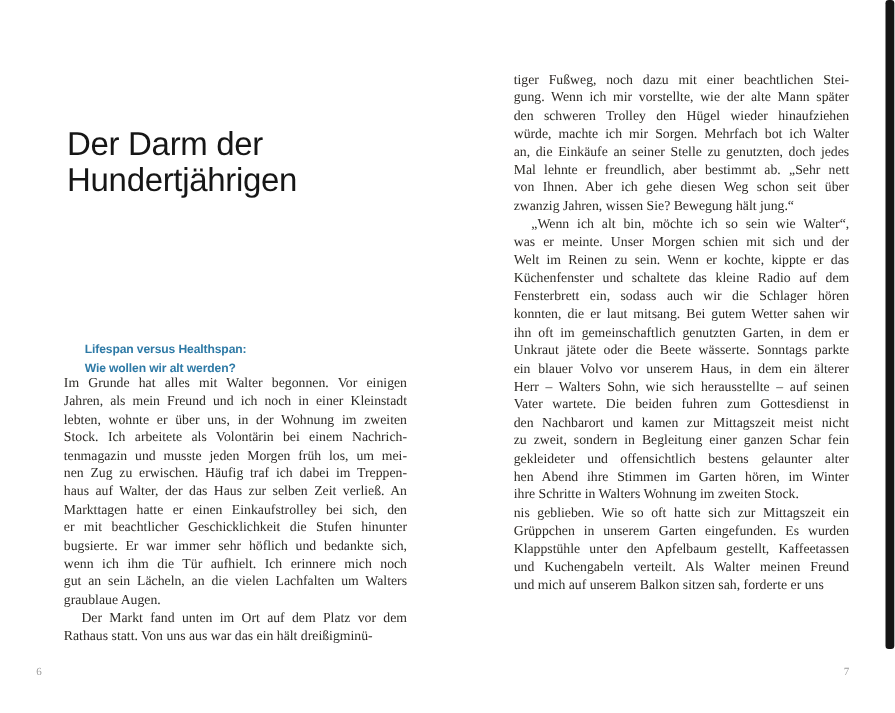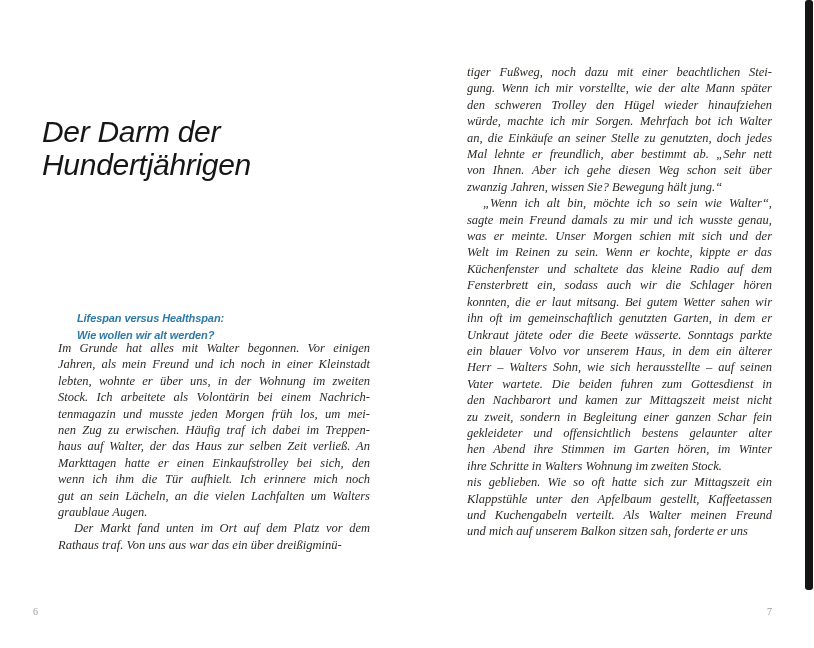--- a/index.html
+++ b/index.html
@@ -1,32 +1,32 @@
 <!DOCTYPE html>
 <html style="--background: #ffffff; --title-text: #161616; --heading-accent: #2e7aa6; --body-text: #2d2a26; --page-number: #9b9b9b; --scrollbar: #151515;"><head>
 <meta charset="utf-8">
 <style>
   html,body{margin:0;padding:0;background:#fff;}
   .screen{position:relative;width:814px;height:648px;background:var(--background,#fff);overflow:hidden;
           font-family:"Liberation Serif",serif;}
   
-  .chapter-title{position:absolute;left:42px;top:115px;width:314px;margin:0;
+  .chapter-title{position:absolute;left:61px;top:115px;width:314px;margin:0;
     font-family:"Liberation Sans",sans-serif;font-weight:400;font-size:30px;line-height:33px;
     letter-spacing:-0.3px;color:var(--title-text,#161616);}
   
   .section-heading{position:absolute;left:58px;top:310px;width:314px;margin:0;padding-left:19px;box-sizing:border-box;
     font-family:"Liberation Sans",sans-serif;font-weight:700;font-size:11px;line-height:17px;
     letter-spacing:-0.1px;color:var(--heading-accent,#2e7aa6);}
   
   .body-text{position:absolute;font-size:12.5px;line-height:16.4px;color:var(--body-text,#2d2a26);}
   .body-left{left:58px;top:340px;width:312px;}
   .body-right{left:467px;top:64px;width:305px;}
   .para{margin:0;}
   
-  .tl{white-space:nowrap;text-align:justify;text-align-last:justify;font-style:italic;}
+  .tl{white-space:nowrap;text-align:justify;text-align-last:justify;}
   .tl.noj{text-align-last:left;}
   .tl.ind{padding-left:16px;}
   
   .page-number{position:absolute;top:606px;font-size:10px;line-height:12px;
     color:var(--page-number,#9b9b9b);font-family:"Liberation Serif",serif;}
   .pn-left{left:33px;}
   .pn-right{left:467px;width:305px;text-align:right;}
   
   .scrollbar{position:absolute;top:0;right:0;width:9px;height:648px;background:transparent;}
   .scrollbar-thumb{position:absolute;top:0;right:1px;width:8px;height:590px;
@@ -49,65 +49,67 @@
     <div class="body-text body-left">
         <div class="para">
           <div class="tl">Im Grunde hat alles mit Walter begonnen. Vor einigen</div>
           <div class="tl">Jahren, als mein Freund und ich noch in einer Kleinstadt</div>
           <div class="tl">lebten, wohnte er über uns, in der Wohnung im zweiten</div>
           <div class="tl">Stock. Ich arbeitete als Volontärin bei einem Nachrich-</div>
           <div class="tl">tenmagazin und musste jeden Morgen früh los, um mei-</div>
           <div class="tl">nen Zug zu erwischen. Häufig traf ich dabei im Treppen-</div>
           <div class="tl">haus auf Walter, der das Haus zur selben Zeit verließ. An</div>
           <div class="tl">Markttagen hatte er einen Einkaufstrolley bei sich, den</div>
+          <div class="tl">er mit beachtlicher Geschicklichkeit die Stufen hinunter</div>
+          <div class="tl">bugsierte. Er war immer sehr höflich und bedankte sich,</div>
           <div class="tl">wenn ich ihm die Tür aufhielt. Ich erinnere mich noch</div>
           <div class="tl">gut an sein Lächeln, an die vielen Lachfalten um Walters</div>
           <div class="tl noj">graublaue Augen.</div>
         </div>
         <div class="para">
           <div class="tl ind">Der Markt fand unten im Ort auf dem Platz vor dem</div>
-          <div class="tl noj">Rathaus traf. Von uns aus war das ein über dreißigminü-</div>
+          <div class="tl noj">Rathaus statt. Von uns aus war das ein hält dreißigminü-</div>
         </div>
       </div>
     <div class="page-number pn-left">6</div>
   </section>
 
   <section>
     <div class="body-text body-right">
         <div class="para">
           <div class="tl">tiger Fußweg, noch dazu mit einer beachtlichen Stei-</div>
           <div class="tl">gung. Wenn ich mir vorstellte, wie der alte Mann später</div>
           <div class="tl">den schweren Trolley den Hügel wieder hinaufziehen</div>
           <div class="tl">würde, machte ich mir Sorgen. Mehrfach bot ich Walter</div>
           <div class="tl">an, die Einkäufe an seiner Stelle zu genutzten, doch jedes</div>
           <div class="tl">Mal lehnte er freundlich, aber bestimmt ab. „Sehr nett</div>
           <div class="tl">von Ihnen. Aber ich gehe diesen Weg schon seit über</div>
           <div class="tl noj">zwanzig Jahren, wissen Sie? Bewegung hält jung.“</div>
         </div>
         <div class="para">
           <div class="tl ind">„Wenn ich alt bin, möchte ich so sein wie Walter“,</div>
-          <div class="tl">sagte mein Freund damals zu mir und ich wusste genau,</div>
           <div class="tl">was er meinte. Unser Morgen schien mit sich und der</div>
           <div class="tl">Welt im Reinen zu sein. Wenn er kochte, kippte er das</div>
           <div class="tl">Küchenfenster und schaltete das kleine Radio auf dem</div>
           <div class="tl">Fensterbrett ein, sodass auch wir die Schlager hören</div>
           <div class="tl">konnten, die er laut mitsang. Bei gutem Wetter sahen wir</div>
           <div class="tl">ihn oft im gemeinschaftlich genutzten Garten, in dem er</div>
           <div class="tl">Unkraut jätete oder die Beete wässerte. Sonntags parkte</div>
           <div class="tl">ein blauer Volvo vor unserem Haus, in dem ein älterer</div>
           <div class="tl">Herr – Walters Sohn, wie sich herausstellte – auf seinen</div>
           <div class="tl">Vater wartete. Die beiden fuhren zum Gottesdienst in</div>
           <div class="tl">den Nachbarort und kamen zur Mittagszeit meist nicht</div>
           <div class="tl">zu zweit, sondern in Begleitung einer ganzen Schar fein</div>
           <div class="tl">gekleideter und offensichtlich bestens gelaunter alter</div>
           <div class="tl">hen Abend ihre Stimmen im Garten hören, im Winter</div>
           <div class="tl noj">ihre Schritte in Walters Wohnung im zweiten Stock.</div>
         </div>
         <div class="para">
           <div class="tl">nis geblieben. Wie so oft hatte sich zur Mittagszeit ein</div>
+          <div class="tl">Grüppchen in unserem Garten eingefunden. Es wurden</div>
           <div class="tl">Klappstühle unter den Apfelbaum gestellt, Kaffeetassen</div>
           <div class="tl">und Kuchengabeln verteilt. Als Walter meinen Freund</div>
           <div class="tl noj">und mich auf unserem Balkon sitzen sah, forderte er uns</div>
         </div>
       </div>
     <div class="page-number pn-right">7</div>
   </section>
 
   <div class="scrollbar">
     <div class="scrollbar-thumb"></div>

